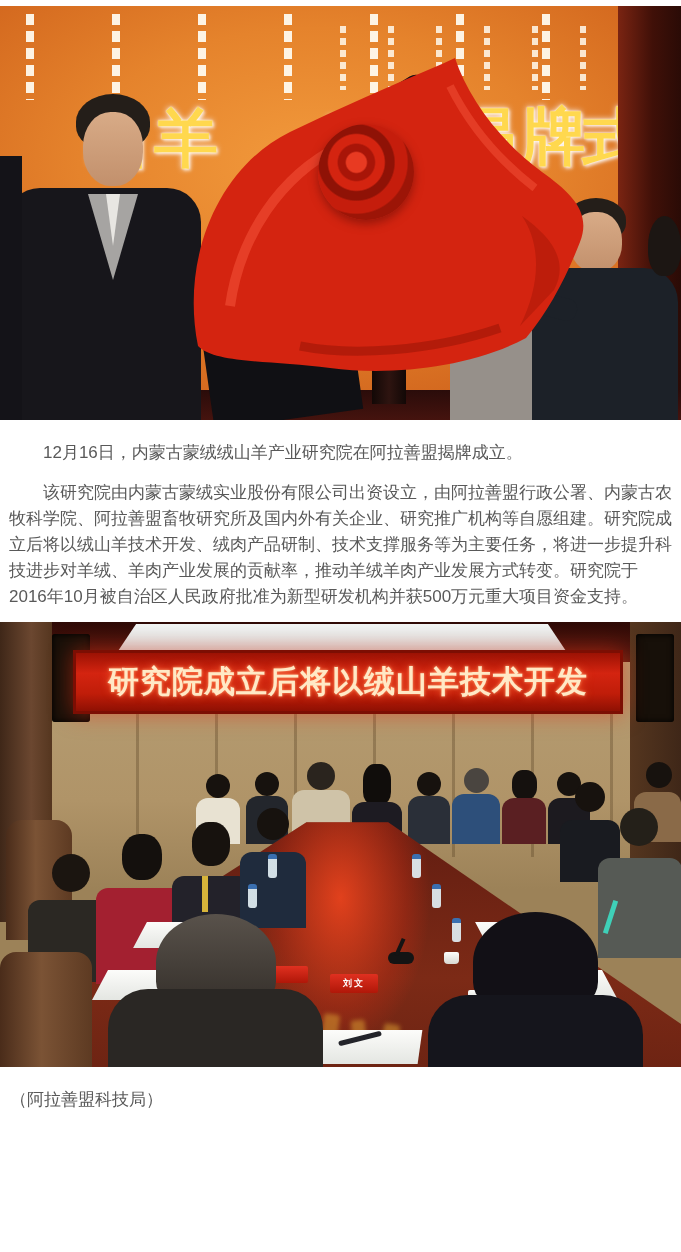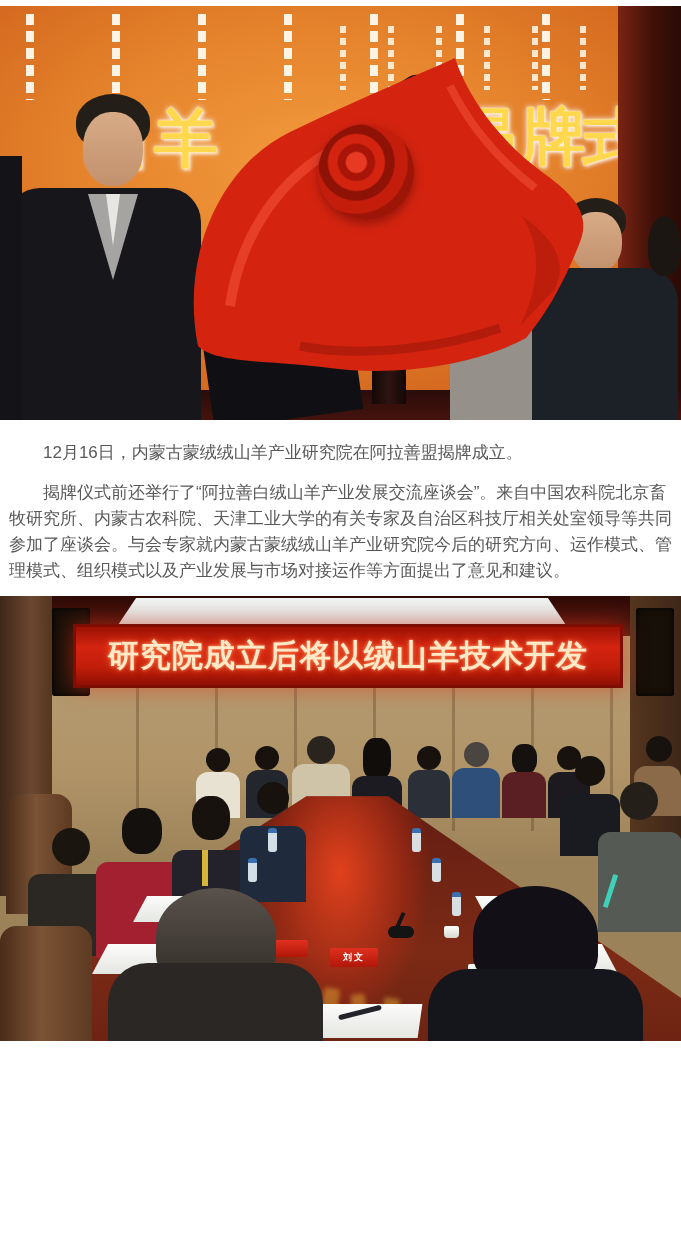--- a/index.html
+++ b/index.html
@@ -162,21 +162,21 @@
       <path d="M300,40 C320,80 350,115 385,142" stroke="#f4543a" stroke-width="8" fill="none" opacity="0.5"></path>
       <path d="M150,300 C200,310 280,306 350,282" stroke="#9c1507" stroke-width="9" fill="none" opacity="0.6"></path>
       <path d="M372,170 C400,190 420,214 404,244 L370,280 C390,240 392,200 372,170 Z" fill="#b81c0b" opacity="0.85"></path>
     </svg>
 
     <div class="abs rosette"></div>
   </div>
 
   <div class="article">
     <p class="first">12月16日，内蒙古蒙绒绒山羊产业研究院在阿拉善盟揭牌成立。</p>
-    <p>揭牌仪式前还举行了“阿拉善白绒山羊产业发展交流座谈会”。来自中国农科院北京畜牧研究所、内蒙古农科院、天津工业大学的有关专家及自治区科技厅相关处室领导等共同参加了座谈会。与会专家就内蒙古蒙绒绒山羊产业研究院今后的研究方向、运作模式、管理模式、组织模式以及产业发展与市场对接运作等方面提出了意见和建议。</p>
+    <p>该研究院由内蒙古蒙绒实业股份有限公司出资设立，由阿拉善盟行政公署、内蒙古农牧科学院、阿拉善盟畜牧研究所及国内外有关企业、研究推广机构等自愿组建。研究院成立后将以绒山羊技术开发、绒肉产品研制、技术支撑服务等为主要任务，将进一步提升科技进步对羊绒、羊肉产业发展的贡献率，推动羊绒羊肉产业发展方式转变。研究院于2016年10月被自治区人民政府批准为新型研发机构并获500万元重大项目资金支持。</p>
   </div>
 
   <div class="photo photo2">
 
     <div class="abs p2-ceiling"></div>
     <div class="abs p2-lightpanel"></div>
 
     <div class="abs p2-wallpanels"></div>
     <div class="abs p2-colL"></div>
     <div class="abs p2-colR"></div>
@@ -291,14 +291,15 @@
       <div class="fh" style="left:48px;top:0;width:120px;height:96px;border-radius:50% 50% 30% 30%;background:linear-gradient(180deg,#59524b,#332e29);"></div>
       <div class="fb" style="left:0;width:215px;height:78px;background:#2a2724;border-radius:40px 40px 0 0;"></div>
     </div>
     <div class="fig" style="left:428px;top:290px;width:215px;height:155px;z-index:7;">
       <div class="fh" style="left:45px;top:0;width:125px;height:100px;border-radius:50% 50% 30% 30%;background:#121016;"></div>
       <div class="fb" style="left:0;width:215px;height:72px;background:#15151c;border-radius:40px 40px 0 0;"></div>
     </div>
     <div class="chairL" style="left:0;top:330px;width:92px;height:115px;z-index:6;"></div>
   </div>
 
+  <p class="caption">（阿拉善盟科技局）</p>
 
 </div>
 
 </body></html>

